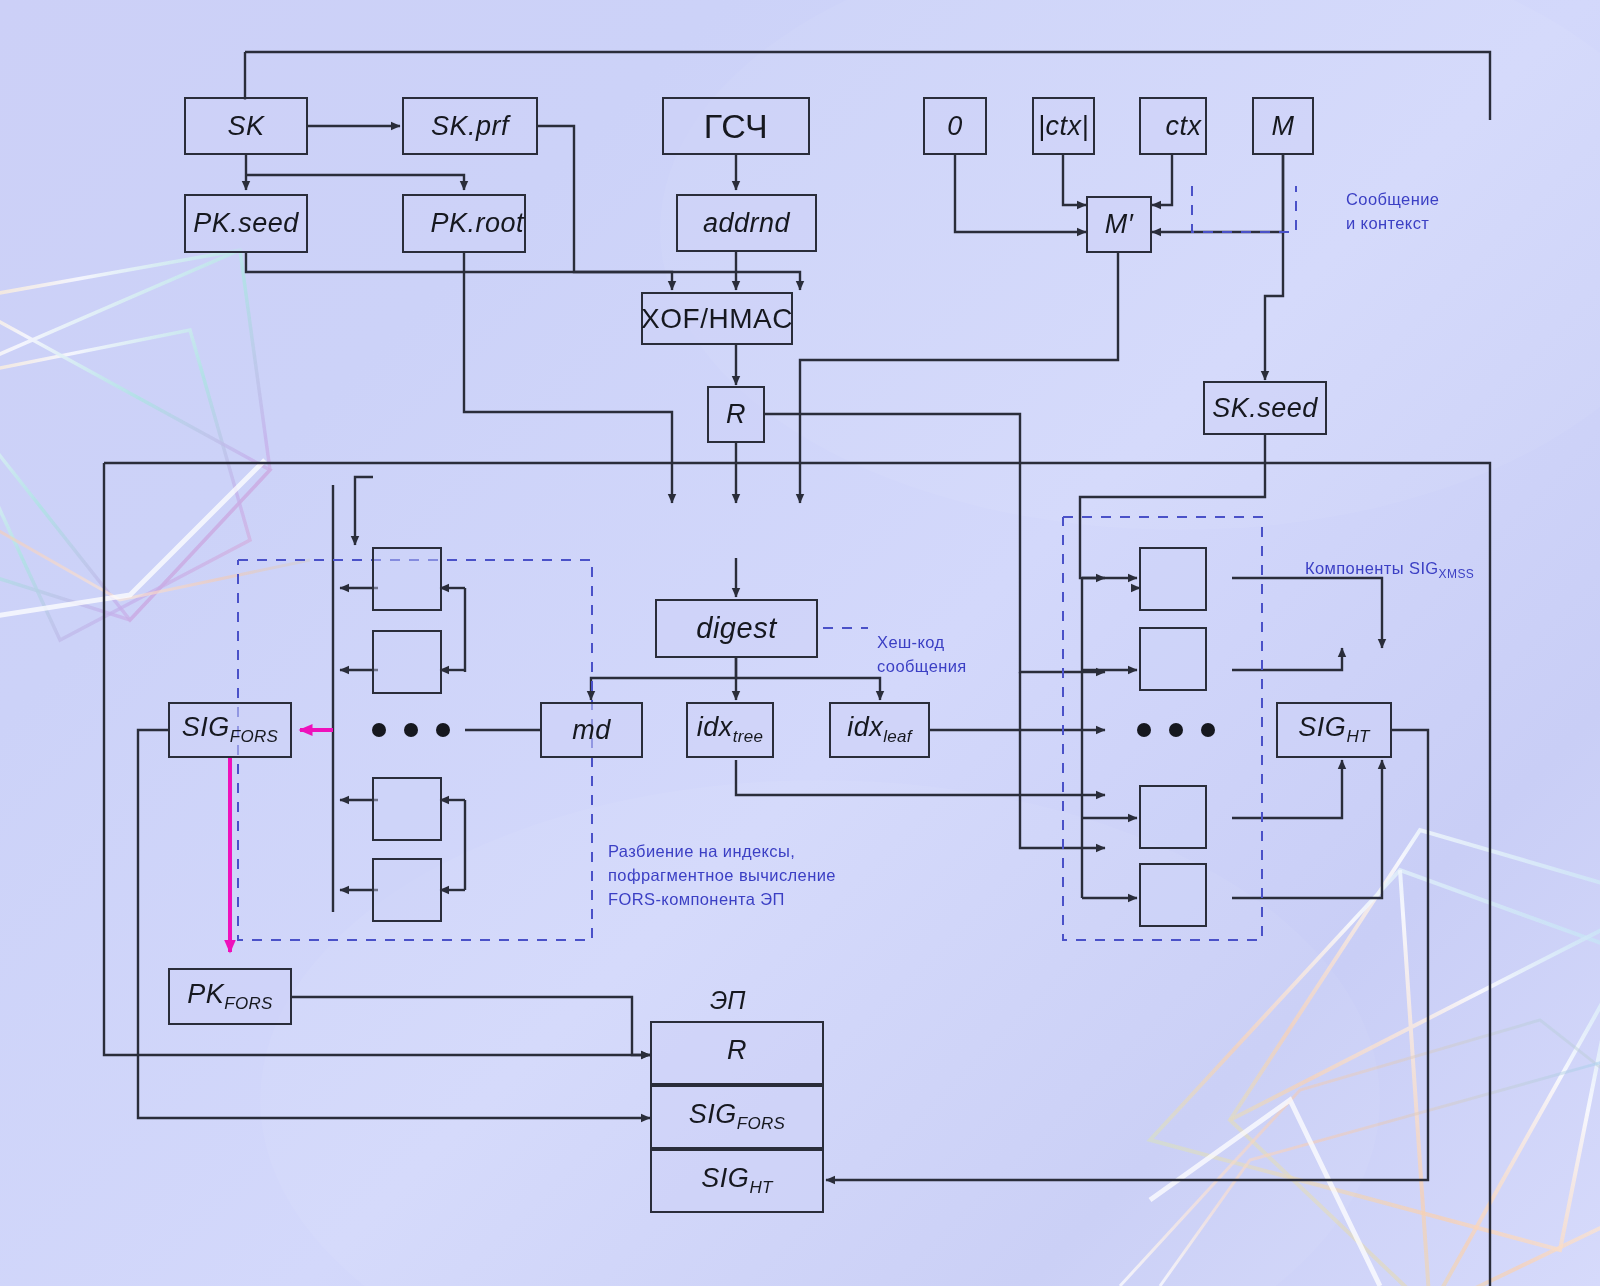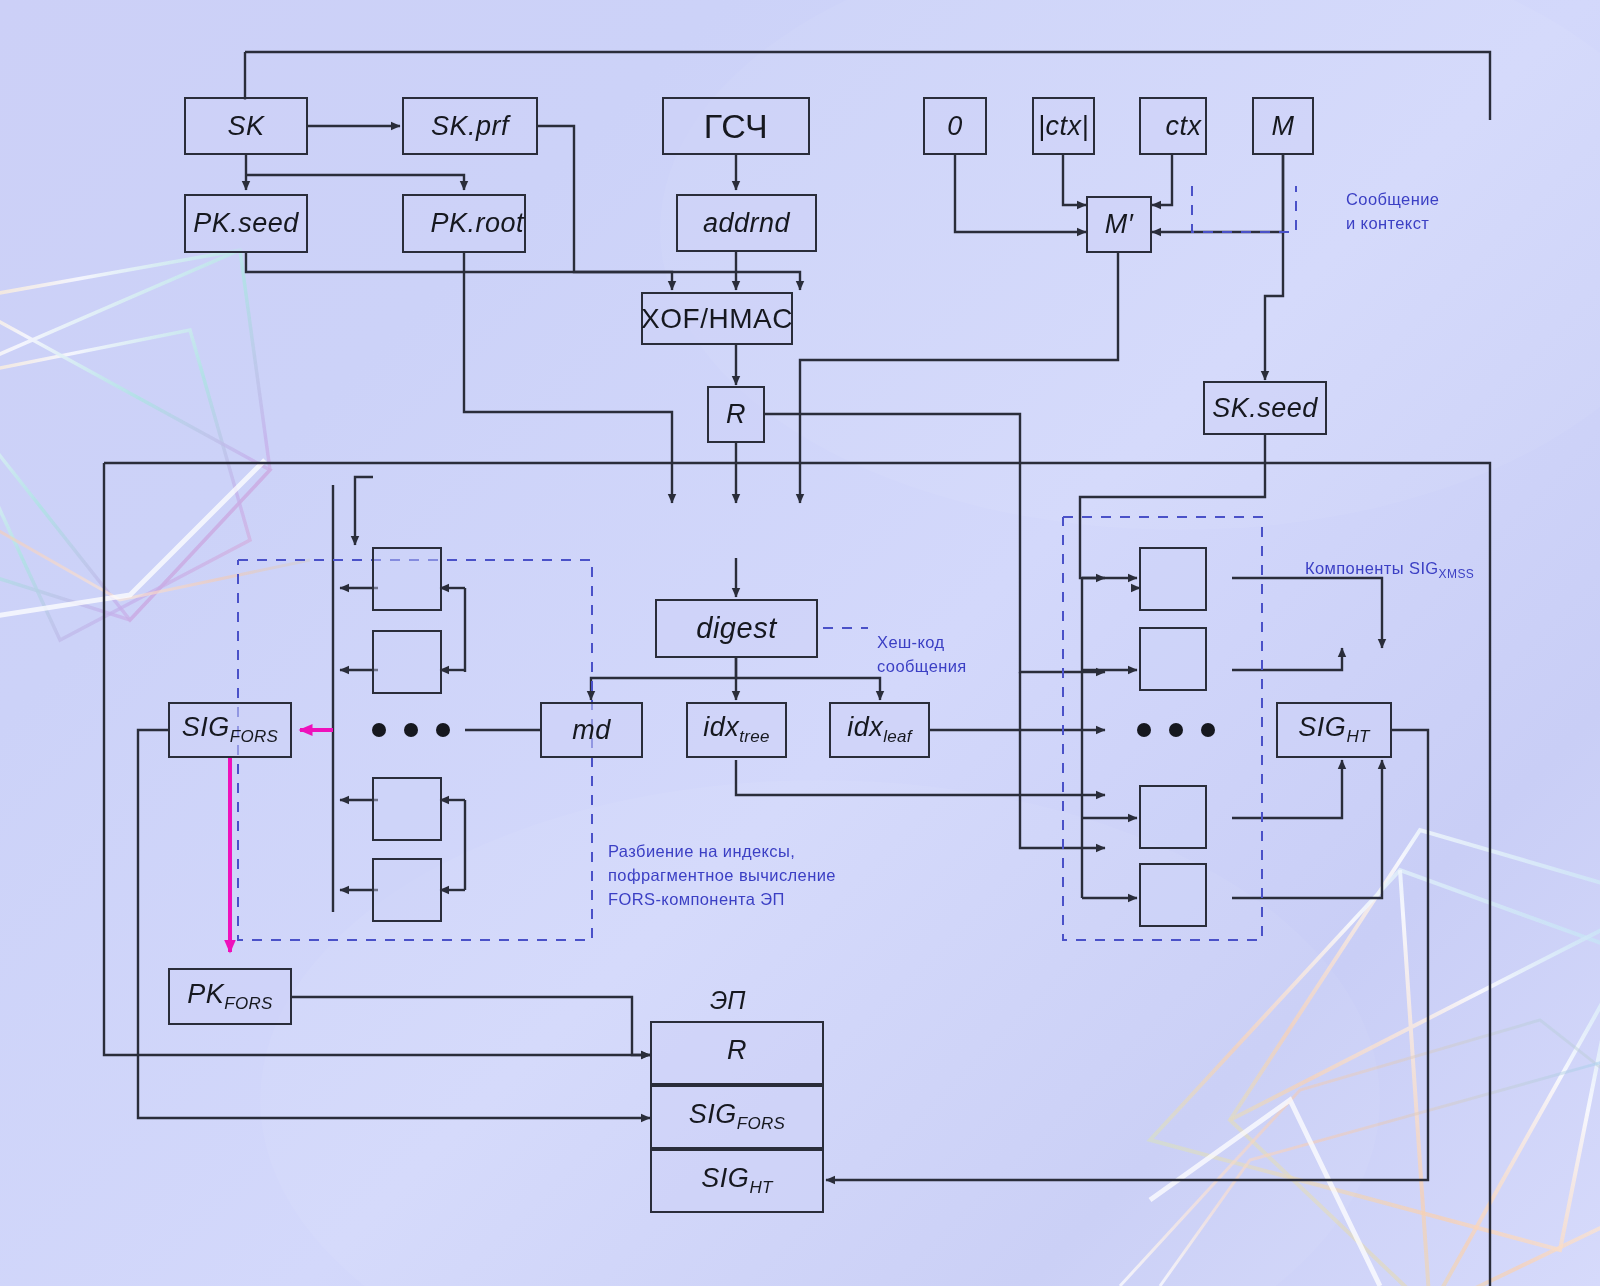--- a/index.html
+++ b/index.html
@@ -242,21 +242,21 @@
   <div class="node" style="left:1203px;top:381px;width:124px;height:54px;">
     <span class="lbl">SK.seed</span>
   </div>
   <div class="node" style="left:655px;top:599px;width:163px;height:59px;">
     <span class="lbl" style="font-size:29px;">digest</span>
   </div>
 
   <div class="node" style="left:540px;top:702px;width:103px;height:56px;">
     <span class="lbl">md</span>
   </div>
-  <div class="node" style="left:686px;top:702px;width:101px;height:56px;">
+  <div class="node" style="left:686px;top:702px;width:88px;height:56px;">
     <span class="lbl"><span>idx</span><sub>tree</sub></span>
   </div>
   <div class="node" style="left:829px;top:702px;width:101px;height:56px;">
     <span class="lbl"><span>idx</span><sub>leaf</sub></span>
   </div>
 
   <div class="node" style="left:168px;top:702px;width:124px;height:56px;">
     <span class="lbl"><span>SIG</span><sub>FORS</sub></span>
   </div>
   <div class="node" style="left:168px;top:968px;width:124px;height:57px;text-align:center;">

